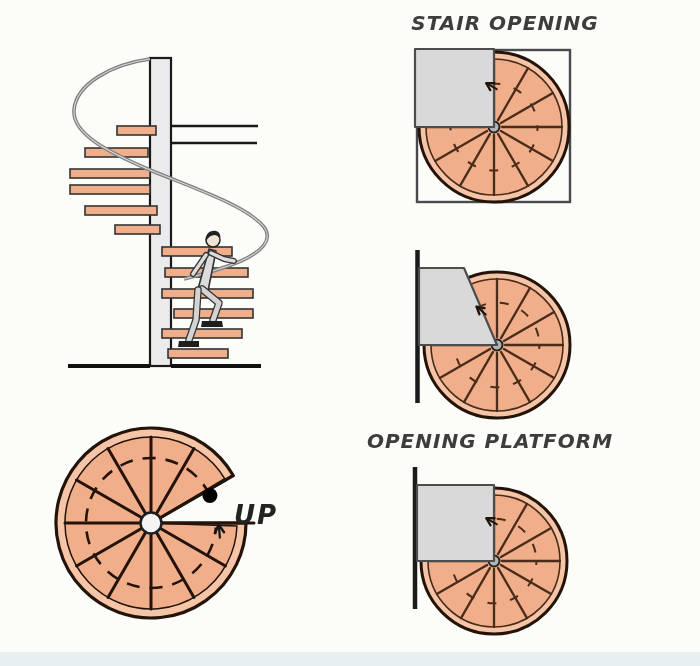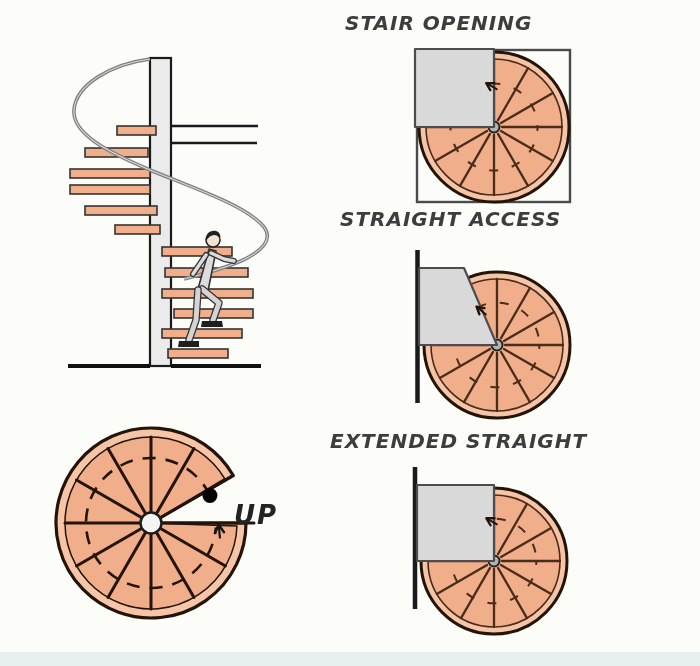--- a/index.html
+++ b/index.html
@@ -3,21 +3,21 @@
 <meta charset="utf-8">
 <style>
   html,body{margin:0;padding:0;background:#ffffff;}
   #stage{
     position:relative;width:700px;height:666px;overflow:hidden;
     background:#fcfcf9;
     font-family:"DejaVu Sans", sans-serif;
   }
   #art{position:absolute;left:0;top:0;}
   .title{
-    position:absolute;width:320px;
+    position:absolute;width:320px;text-align:center;
     font-style:italic;font-weight:bold;letter-spacing:1px;
     font-size:20px;color:#3d3d3d;white-space:nowrap;
   }
   #t1{left:345px;top:11px;}
   #t2{left:340px;top:207px;}
   #t3{left:330px;top:429px;}
   #up-label{
     position:absolute;left:234px;top:500px;
     font-style:italic;font-weight:bold;font-size:26px;
     letter-spacing:2px;color:#232323;text-align:center;
@@ -151,18 +151,17 @@
           <path d="M179 341 L199 341 L199 347 L178 347 Z" fill="#1f1f1f"></path>
           <circle cx="213" cy="240" r="7" fill="#f1e3d3" stroke="#222" stroke-width="1.5"></circle>
           <path d="M206 241 C205 232 212 230 216 231 C220 232 221 236 220 238 C216 233 210 234 206 241 Z" fill="#222"></path>
         </g>
         <line x1="68" y1="366" x2="150" y2="366" stroke="#111" stroke-width="4.2"></line>
         <line x1="171" y1="366" x2="261" y2="366" stroke="#111" stroke-width="4.2"></line>
       </g>
     </svg>
 
   <div class="title" id="t1">STAIR OPENING</div>
-  <div class="title" id="t2">STRAIGHT ACCESS</div>
-  <div class="title" id="t3">EXTENDED STRAIGHT</div>
+  <div class="title" id="t3">OPENING PLATFORM</div>
   <div id="up-label">UP</div>
 
   <div id="footer-strip"></div>
 </div>
 
 </body></html>

